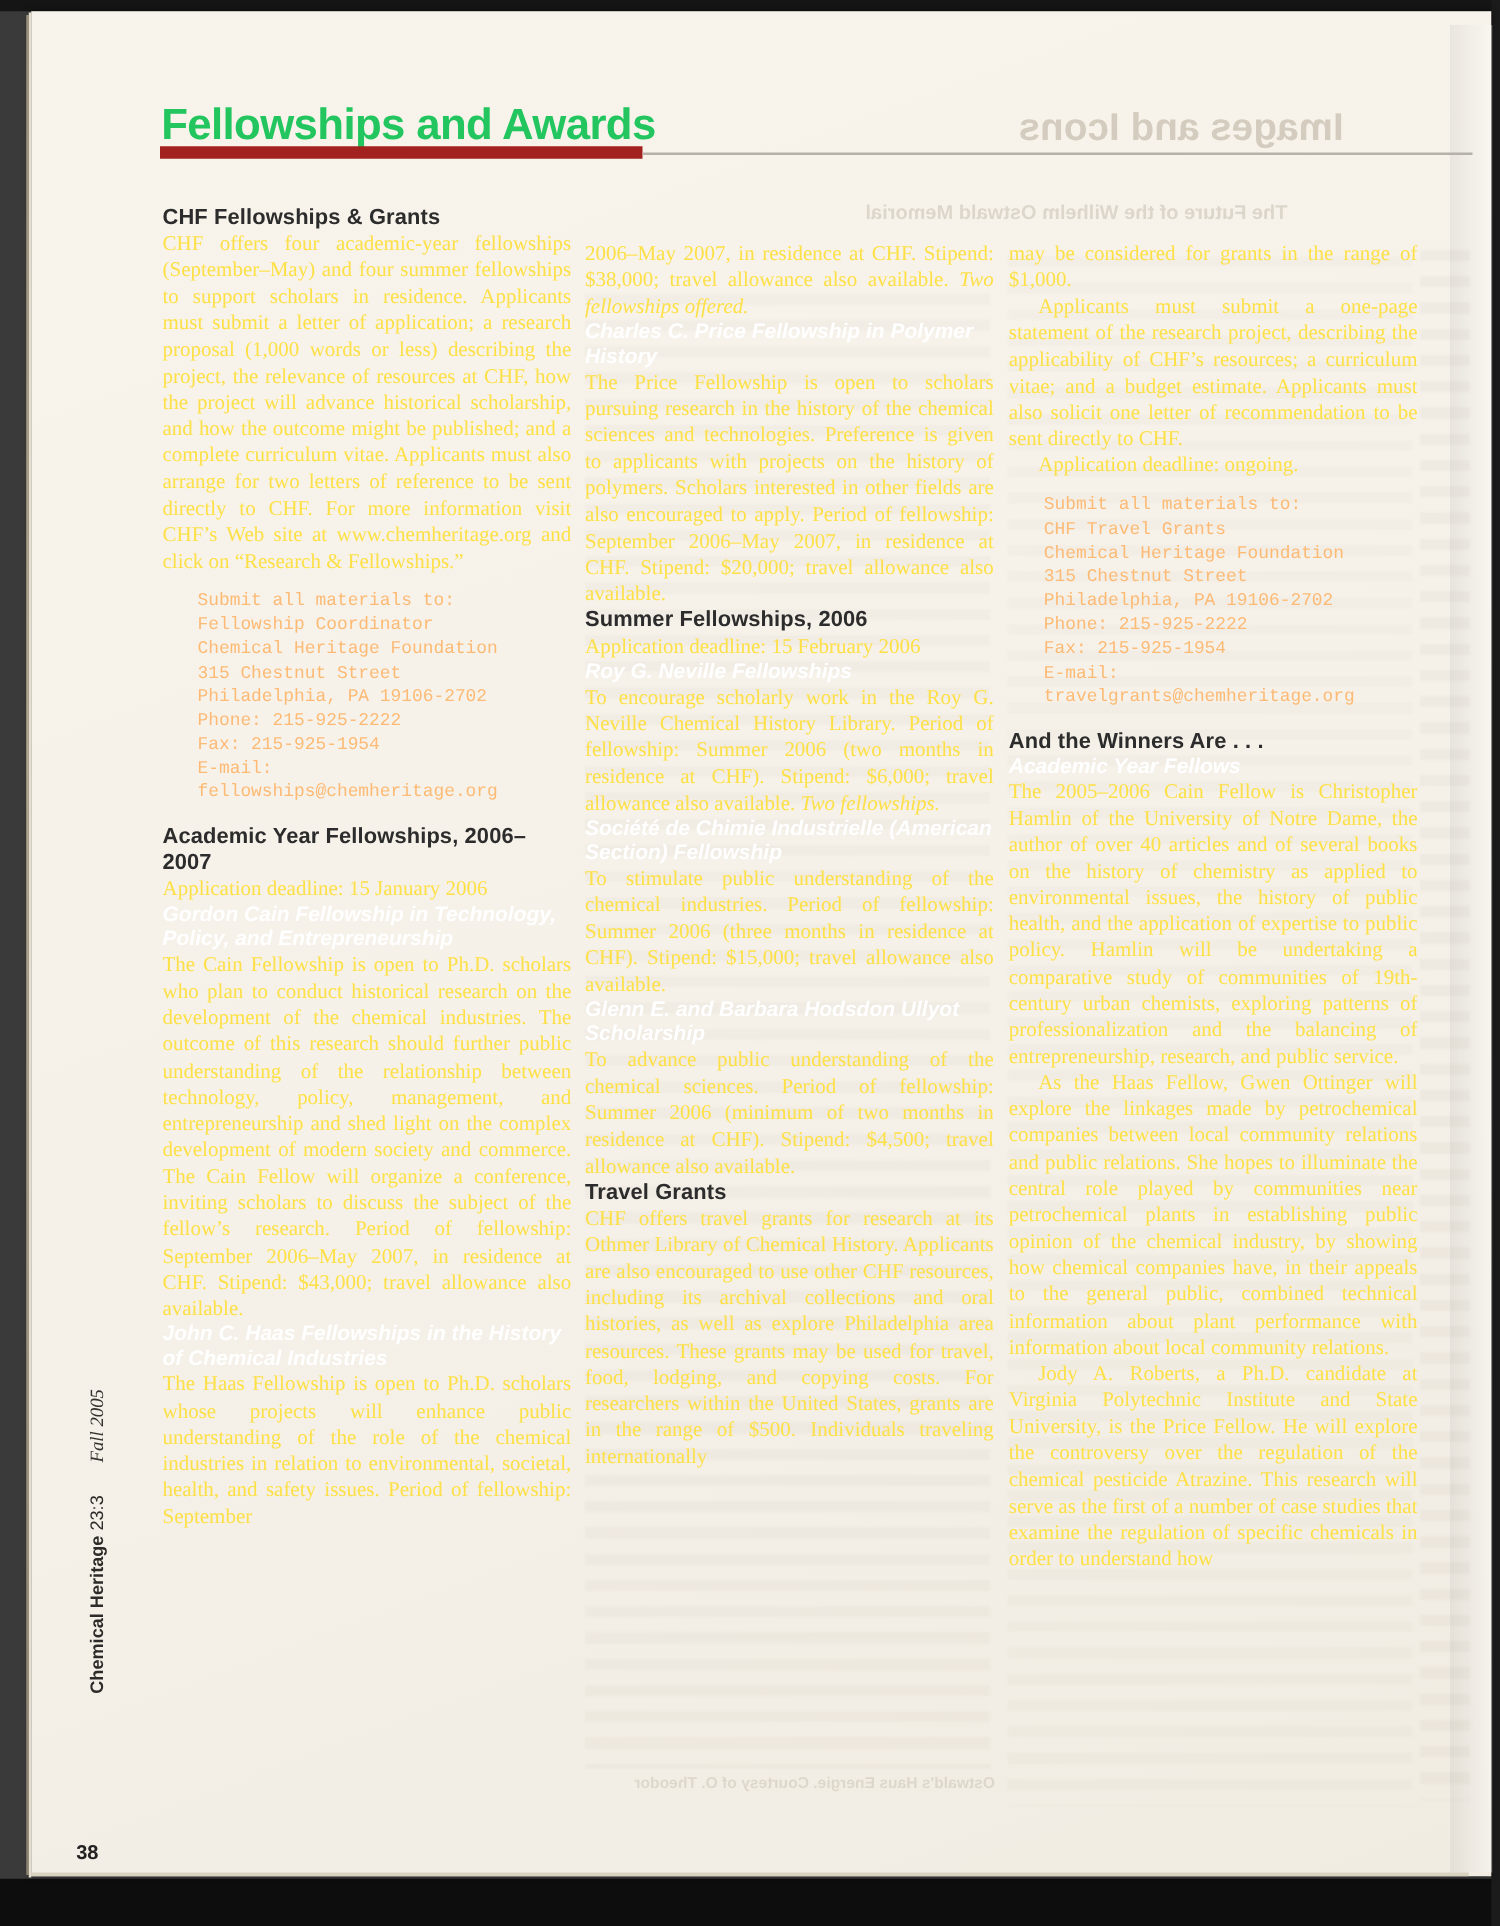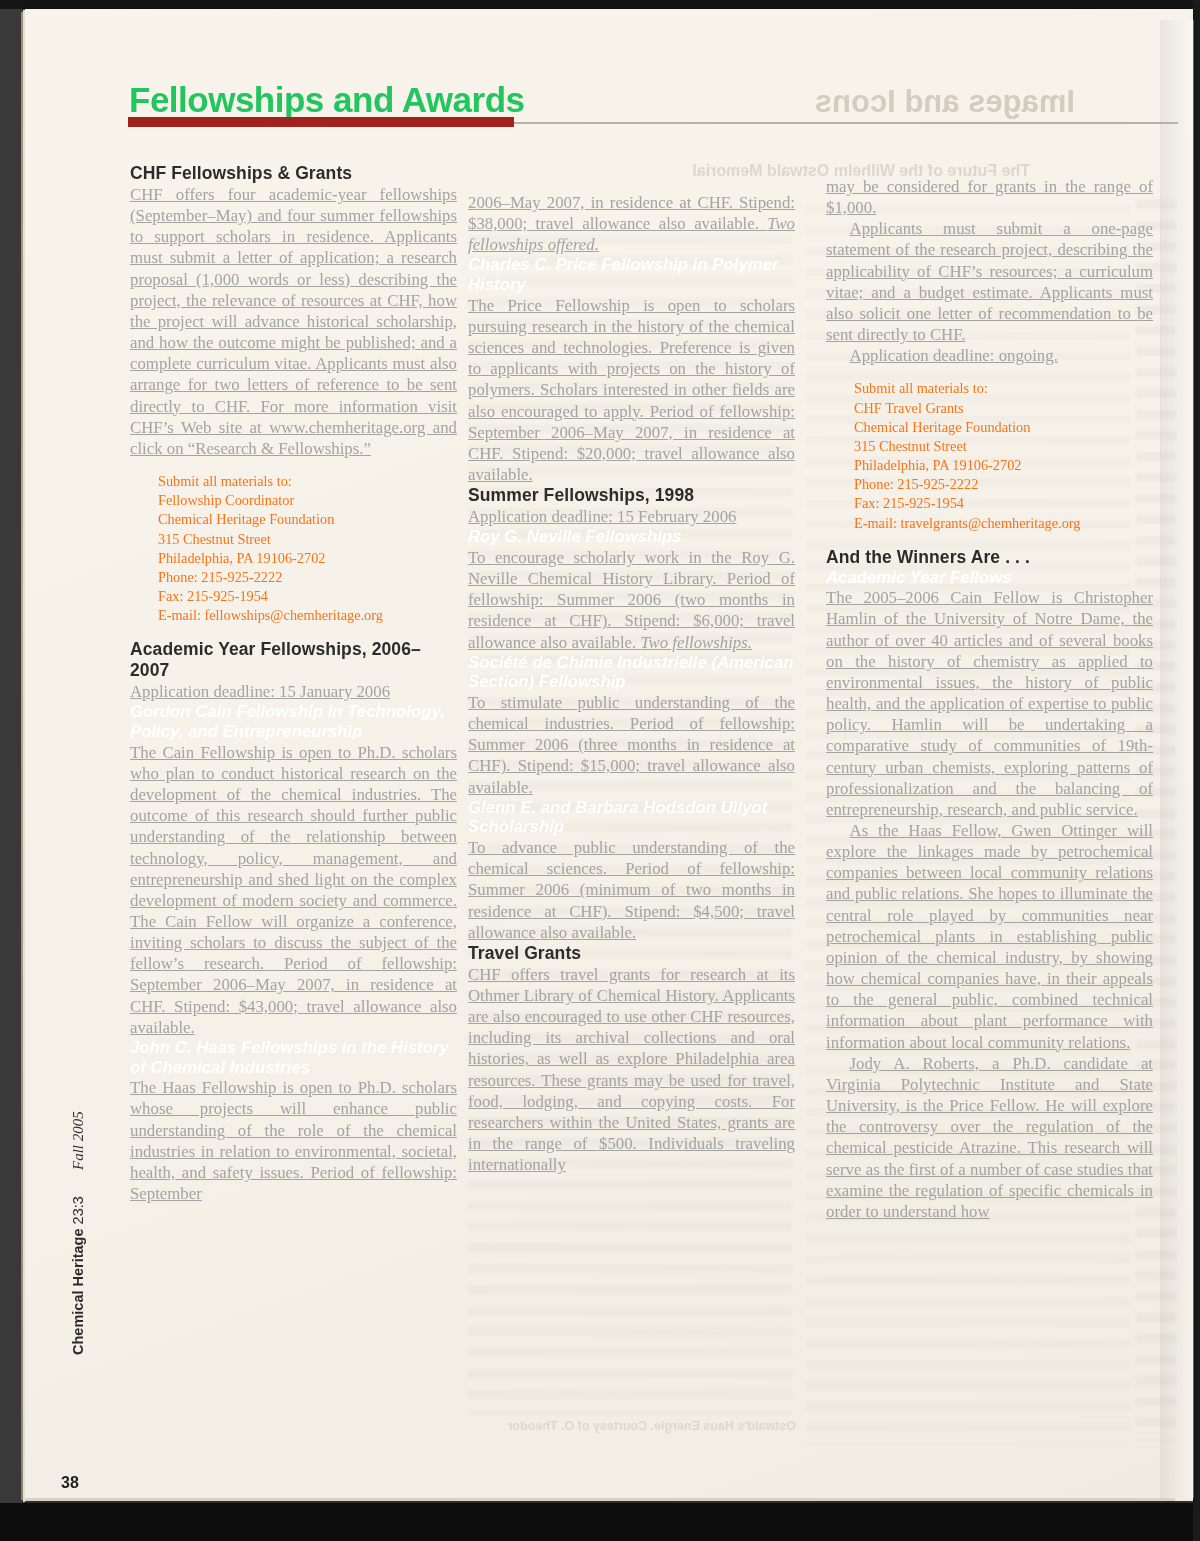--- a/index.html
+++ b/index.html
@@ -33,32 +33,32 @@
   #ghost-caption{left:468px;top:1419px;width:328px;font-size:12.5px;opacity:.25;}
   .bleed{position:absolute;z-index:1;pointer-events:none;opacity:.10;filter:blur(1px);
          background:repeating-linear-gradient(180deg,rgba(150,138,120,.55) 0 9px,rgba(150,138,120,0) 9px 21px);}
   #bleed-1{left:468px;top:235px;width:324px;height:1180px;}
   #bleed-2{left:806px;top:205px;width:324px;height:1240px;opacity:.07;}
   #bleed-3{left:1136px;top:200px;width:40px;height:1240px;opacity:.12;}
   
   .col{position:absolute;width:327px;z-index:3;overflow:hidden;}
   #col-1{left:130px;top:163px;height:1302px;}
   #col-2{left:468px;top:192px;height:1288px;}
-  #col-3{left:807px;top:176px;height:1288px;margin-left:19px;}
+  #col-3{left:807px;top:192px;height:1288px;}
   .col p{margin:0;}
   .para{font-family:"Liberation Serif",serif;font-size:16.8px;line-height:1.26;
-        color:#a3a3a3;text-align:justify;text-decoration:underline;}
+        color:#fde047;text-align:justify;}
   .para.indent{text-indent:1.4em;}
   .heading-sans{font-family:"Liberation Sans",sans-serif;font-size:17.5px;font-weight:bold;
         color:#2c2c2c;line-height:1.2;margin:27px 0 11px 0;letter-spacing:.1px;}
   .col .heading-sans:first-child{margin-top:0;}
   .heading-red{font-family:"Liberation Sans",sans-serif;font-size:16.8px;font-weight:bold;
         font-style:italic;color:#ffffff;line-height:1.17;margin:21px 0 3px 0;}
-  .address{margin:13px 0 14px 28px;font-family:Liberation Serif, serif;
-        font-size:14.3px;line-height:1.34;color:#f97316;}
+  .address{margin:13px 0 14px 28px;font-family:Liberation Mono, monospace;
+        font-size:14.3px;line-height:1.34;color:#fdba74;}
   em{font-style:italic;}
   
   .spine-text{position:absolute;transform:rotate(-90deg);transform-origin:0 0;
         white-space:nowrap;z-index:4;}
   #issue-text{left:70px;top:1170px;font-family:"Liberation Serif",serif;
         font-style:italic;font-size:15px;color:#33312e;}
   #journal-text{left:70px;top:1355px;font-size:14.5px;color:#2d2b29;}
   #journal-text .j-bold{font-weight:bold;}
   #page-number{position:absolute;left:61px;top:1430px;font-size:16px;font-weight:bold;
         color:#222;z-index:4;margin-top:44px;}
@@ -105,21 +105,21 @@
       <p class="para">Application deadline: 15 January 2006</p>
       <p class="heading-red">Gordon Cain Fellowship in Technology, Policy, and Entrepreneurship</p>
       <p class="para">The Cain Fellowship is open to Ph.D. scholars who plan to conduct historical research on the development of the chemical industries. The outcome of this research should further public understanding of the relationship between technology, policy, management, and entrepreneurship and shed light on the complex development of modern society and commerce. The Cain Fellow will organize a conference, inviting scholars to discuss the subject of the fellow’s research. Period of fellowship: September 2006–May 2007, in residence at CHF. Stipend: $43,000; travel allowance also available.</p>
       <p class="heading-red">John C. Haas Fellowships in the History of Chemical Industries</p>
       <p class="para">The Haas Fellowship is open to Ph.D. scholars whose projects will enhance public understanding of the role of the chemical industries in relation to environmental, societal, health, and safety issues. Period of fellowship: September</p>
     </div>
   <div class="col" id="col-2">
       <p class="para"><span>2006–May 2007, in residence at CHF. Stipend: $38,000; travel allowance also available. </span><em>Two fellowships offered.</em></p>
       <p class="heading-red">Charles C. Price Fellowship in Polymer History</p>
       <p class="para">The Price Fellowship is open to scholars pursuing research in the history of the chemical sciences and technologies. Preference is given to applicants with projects on the history of polymers. Scholars interested in other fields are also encouraged to apply. Period of fellowship: September 2006–May 2007, in residence at CHF. Stipend: $20,000; travel allowance also available.</p>
-      <p class="heading-sans">Summer Fellowships, 1998</p>
+      <p class="heading-sans">Summer Fellowships, 2006</p>
       <p class="para">Application deadline: 15 February 2006</p>
       <p class="heading-red">Roy G. Neville Fellowships</p>
       <p class="para"><span>To encourage scholarly work in the Roy G. Neville Chemical History Library. Period of fellowship: Summer 2006 (two months in residence at CHF). Stipend: $6,000; travel allowance also available. </span><em>Two fellowships.</em></p>
       <p class="heading-red">Société de Chimie Industrielle (American Section) Fellowship</p>
       <p class="para">To stimulate public understanding of the chemical industries. Period of fellowship: Summer 2006 (three months in residence at CHF). Stipend: $15,000; travel allowance also available.</p>
       <p class="heading-red">Glenn E. and Barbara Hodsdon Ullyot Scholarship</p>
       <p class="para">To advance public understanding of the chemical sciences. Period of fellowship: Summer 2006 (minimum of two months in residence at CHF). Stipend: $4,500; travel allowance also available.</p>
       <p class="heading-sans">Travel Grants</p>
       <p class="para">CHF offers travel grants for research at its Othmer Library of Chemical History. Applicants are also encouraged to use other CHF resources, including its archival collections and oral histories, as well as explore Philadelphia area resources. These grants may be used for travel, food, lodging, and copying costs. For researchers within the United States, grants are in the range of $500. Individuals traveling internationally</p>
     </div>

